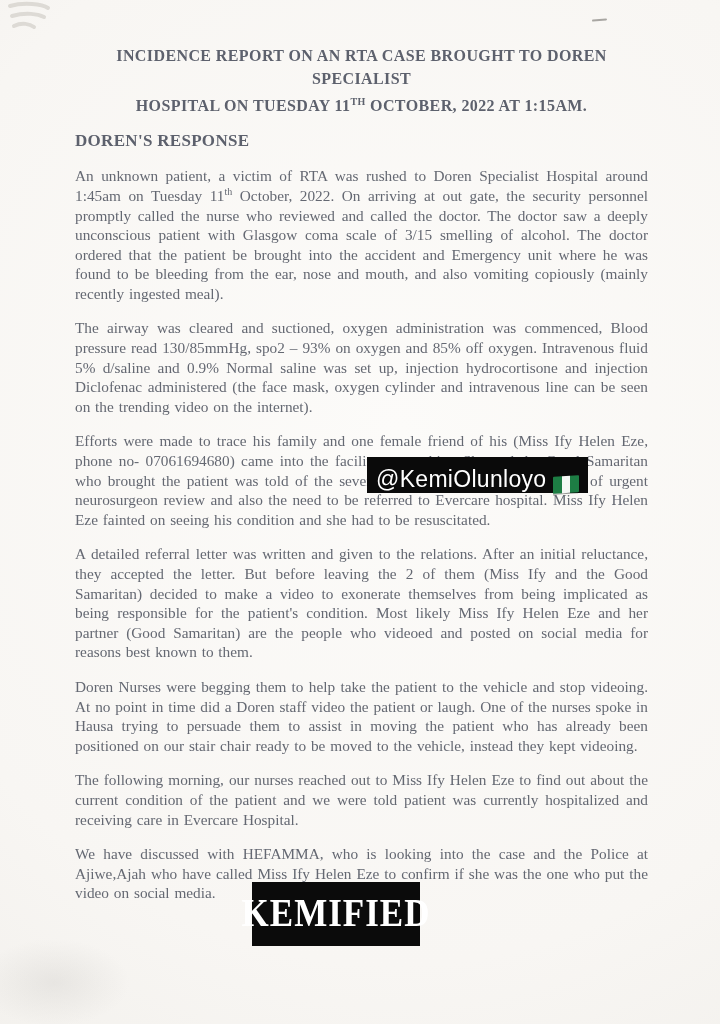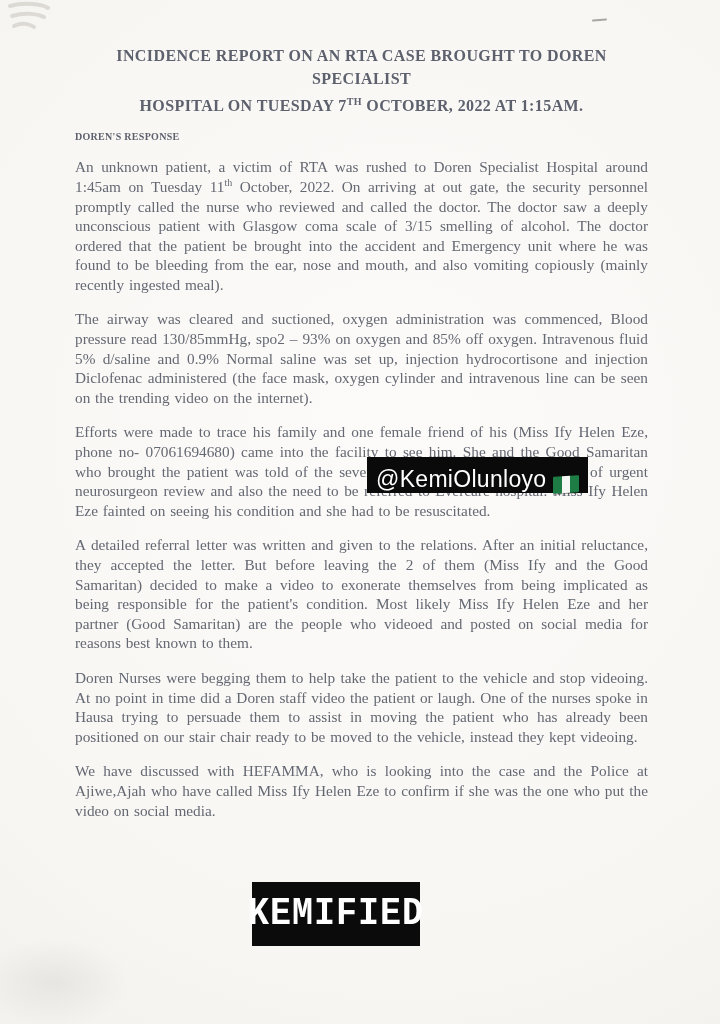--- a/index.html
+++ b/index.html
@@ -21,21 +21,21 @@
     font-size:16px;
     font-weight:bold;
     text-align:center;
     line-height:23px;
     letter-spacing:0.4px;
     color:#5d616d;
   }
   .report-title sup{font-size:10px;}
   .section-heading{
     margin:0 0 15px 0;
-    font-size:10px;
+    font-size:17px;
     font-weight:bold;
     letter-spacing:0.3px;
     color:#5d616d;
   }
   .text-column p{
     margin:5px 0 15px 0;
     font-size:15.3px;
     line-height:19.6px;
     text-align:justify;
     word-spacing:1px;
@@ -59,21 +59,21 @@
     transform:skewY(-4deg);
     border-radius:1px;
     box-shadow:0 1px 0 rgba(0,0,0,.4);
   }
   .stamp{
     position:absolute;
     left:252px;top:882px;
     width:168px;height:64px;
     background:#0b0b0b;
     color:#ffffff;
-    font-family:Liberation Mono, monospace;
+    font-family:Liberation Serif, serif;
     font-weight:bold;
     font-size:35px;
     letter-spacing:1px;
     display:flex;align-items:center;justify-content:center;
     transform-origin:center;
   }
   .stamp span{display:inline-block;transform:scaleY(1.12);}
   .scribble{position:absolute;left:4px;top:0;opacity:.8;}
   .dash-mark{
     position:absolute;left:592px;top:19px;width:15px;height:2px;
@@ -91,31 +91,32 @@
 
   <svg class="scribble" width="70" height="40" viewBox="0 0 70 40">
     <path d="M6 6 C 20 2, 38 4, 44 8 M8 16 C 22 12, 34 14, 40 17 M10 26 C 18 22, 26 24, 30 27" fill="none" stroke="#d7d4ce" stroke-width="4" stroke-linecap="round"></path>
   </svg>
   <div class="dash-mark"></div>
   <div class="smudge"></div>
 
   <div class="text-column">
 
     <h1 class="report-title"><span>INCIDENCE REPORT ON AN RTA CASE BROUGHT TO DOREN SPECIALIST</span><br>
-      <span>HOSPITAL ON TUESDAY 7</span><sup>TH</sup><span> OCTOBER, 2022 AT 1:15AM.</span>
+      <span>HOSPITAL ON TUESDAY 11</span><sup>TH</sup><span> OCTOBER, 2022 AT 1:15AM.</span>
     </h1>
 
     <h2 class="section-heading">DOREN'S RESPONSE</h2>
 
     <p><span>An unknown patient, a victim of RTA was rushed to Doren Specialist Hospital around 1:45am on Tuesday 11</span><sup>th</sup><span> October, 2022. On arriving at out gate, the security personnel promptly called the nurse who reviewed and called the doctor. The doctor saw a deeply unconscious patient with Glasgow coma scale of 3/15 smelling of alcohol. The doctor ordered that the patient be brought into the accident and Emergency unit where he was found to be bleeding from the ear, nose and mouth, and also vomiting copiously (mainly recently ingested meal).</span></p>
 
     <p>The airway was cleared and suctioned, oxygen administration was commenced, Blood pressure read 130/85mmHg, spo2 – 93% on oxygen and 85% off oxygen. Intravenous fluid 5% d/saline and 0.9% Normal saline was set up, injection hydrocortisone and injection Diclofenac administered (the face mask, oxygen cylinder and intravenous line can be seen on the trending video on the internet).</p>
     <p>Efforts were made to trace his family and one female friend of his (Miss Ify Helen Eze, phone no- 07061694680) came into the facility to see him. She and the Good Samaritan who brought the patient was told of the severity of his condition and the need of urgent neurosurgeon review and also the need to be referred to Evercare hospital. Miss Ify Helen Eze fainted on seeing his condition and she had to be resuscitated.</p>
     <p>A detailed referral letter was written and given to the relations. After an initial reluctance, they accepted the letter. But before leaving the 2 of them (Miss Ify and the Good Samaritan) decided to make a video to exonerate themselves from being implicated as being responsible for the patient's condition. Most likely Miss Ify Helen Eze and her partner (Good Samaritan) are the people who videoed and posted on social media for reasons best known to them.</p>
     <p>Doren Nurses were begging them to help take the patient to the vehicle and stop videoing. At no point in time did a Doren staff video the patient or laugh. One of the nurses spoke in Hausa trying to persuade them to assist in moving the patient who has already been positioned on our stair chair ready to be moved to the vehicle, instead they kept videoing.</p>
+    <p>The following morning, our nurses reached out to Miss Ify Helen Eze to find out about the current condition of the patient and we were told patient was currently hospitalized and receiving care in Evercare Hospital.</p>
     <p>We have discussed with HEFAMMA, who is looking into the case and the Police at Ajiwe,Ajah who have called Miss Ify Helen Eze to confirm if she was the one who put the video on social media.</p>
 
   </div>
 
   <div class="watermark">
     <span>@KemiOlunloyo</span>
     <span class="flag"></span>
   </div>
 
   <div class="stamp">

